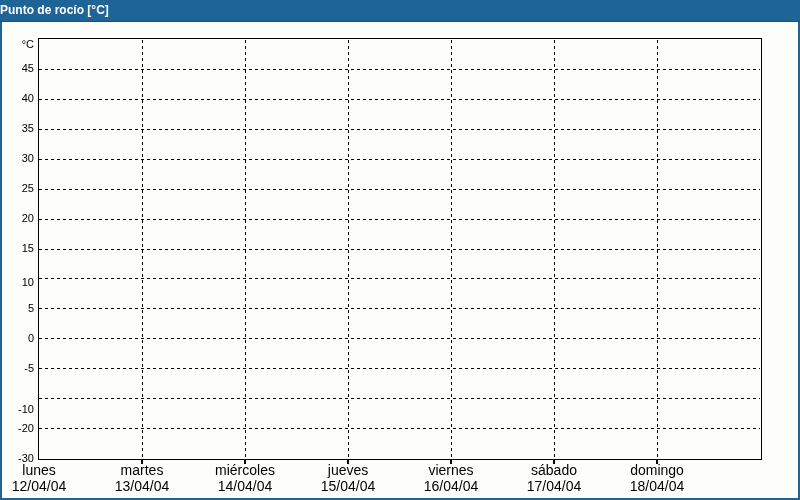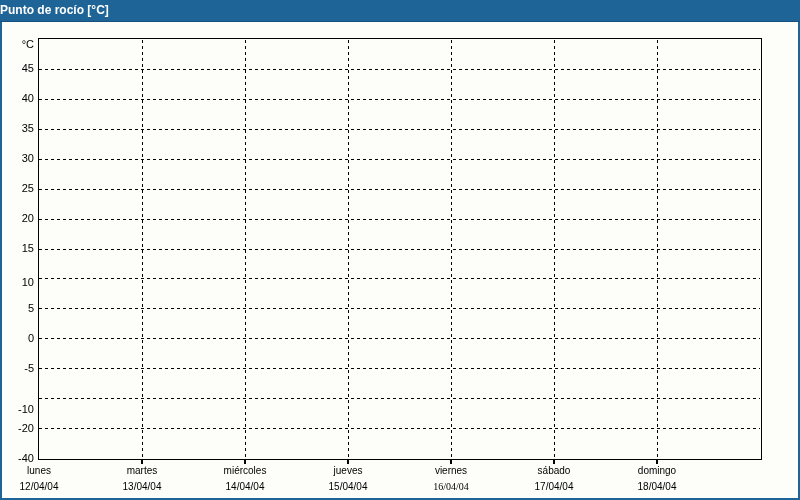--- a/index.html
+++ b/index.html
@@ -68,21 +68,21 @@
   }
   .ylab {
     position: absolute;
     font-size: 11px;
     line-height: 13px;
     text-align: right;
     white-space: nowrap;
   }
   .xlab {
     position: absolute;
-    font-size: 10px;
+    font-size: 14px;
     line-height: 13px;
     transform: translateX(-50%);
     white-space: nowrap;
     text-align: center;
   }
 </style>
 </head>
 <body>
 
 <div id="window">
@@ -111,21 +111,21 @@
       <div class="hgrid" style="left: 39px; width: 721px; top: 308.357px;"></div>
       <div class="ylab" style="left: 0px; width: 34px; top: 301.857px;">5</div>
       <div class="hgrid" style="left: 39px; width: 721px; top: 338.286px;"></div>
       <div class="ylab" style="left: 0px; width: 34px; top: 331.786px;">0</div>
       <div class="hgrid" style="left: 39px; width: 721px; top: 368.214px;"></div>
       <div class="ylab" style="left: 0px; width: 34px; top: 361.714px;">-5</div>
       <div class="hgrid" style="left: 39px; width: 721px; top: 398.143px;"></div>
       <div class="ylab" style="left: 0px; width: 34px; top: 403px;">-10</div>
       <div class="hgrid" style="left: 39px; width: 721px; top: 428.071px;"></div>
       <div class="ylab" style="left: 0px; width: 34px; top: 421.571px;">-20</div>
-      <div class="ylab" style="left: 0px; width: 34px; top: 451.5px;">-40</div>
+      <div class="ylab" style="left: 0px; width: 34px; top: 451.5px;">-30</div>
       <div class="ylab" style="left: 0px; width: 34px; top: 37.5px;">°C</div>
       <div class="vgrid" style="left: 141.5px; top: 39.5px; height: 419px;"></div>
       <div class="xtick" style="left: 141.25px; top: 459.5px; height: 4px;"></div>
       <div class="vgrid" style="left: 244.5px; top: 39.5px; height: 419px;"></div>
       <div class="xtick" style="left: 244.25px; top: 459.5px; height: 4px;"></div>
       <div class="vgrid" style="left: 347.5px; top: 39.5px; height: 419px;"></div>
       <div class="xtick" style="left: 347.25px; top: 459.5px; height: 4px;"></div>
       <div class="vgrid" style="left: 450.5px; top: 39.5px; height: 419px;"></div>
       <div class="xtick" style="left: 450.25px; top: 459.5px; height: 4px;"></div>
       <div class="vgrid" style="left: 553.5px; top: 39.5px; height: 419px;"></div>
@@ -134,21 +134,21 @@
       <div class="xtick" style="left: 656.25px; top: 459.5px; height: 4px;"></div>
       <div class="xlab" style="left: 39px; top: 464px;">lunes</div>
       <div class="xlab" style="left: 39px; top: 480px;">12/04/04</div>
       <div class="xlab" style="left: 142px; top: 464px;">martes</div>
       <div class="xlab" style="left: 142px; top: 480px;">13/04/04</div>
       <div class="xlab" style="left: 245px; top: 464px;">miércoles</div>
       <div class="xlab" style="left: 245px; top: 480px;">14/04/04</div>
       <div class="xlab" style="left: 348px; top: 464px;">jueves</div>
       <div class="xlab" style="left: 348px; top: 480px;">15/04/04</div>
       <div class="xlab" style="left: 451px; top: 464px;">viernes</div>
-      <div class="xlab" style="left: 451px; top: 480px; font-family: Liberation Serif, serif;">16/04/04</div>
+      <div class="xlab" style="left: 451px; top: 480px;">16/04/04</div>
       <div class="xlab" style="left: 554px; top: 464px;">sábado</div>
       <div class="xlab" style="left: 554px; top: 480px;">17/04/04</div>
       <div class="xlab" style="left: 657px; top: 464px;">domingo</div>
       <div class="xlab" style="left: 657px; top: 480px;">18/04/04</div>
     </div>
 
   <div id="border-left" class="border-strip"></div>
   <div id="border-right" class="border-strip"></div>
   <div id="border-bottom" class="border-strip"></div>
 </div>

